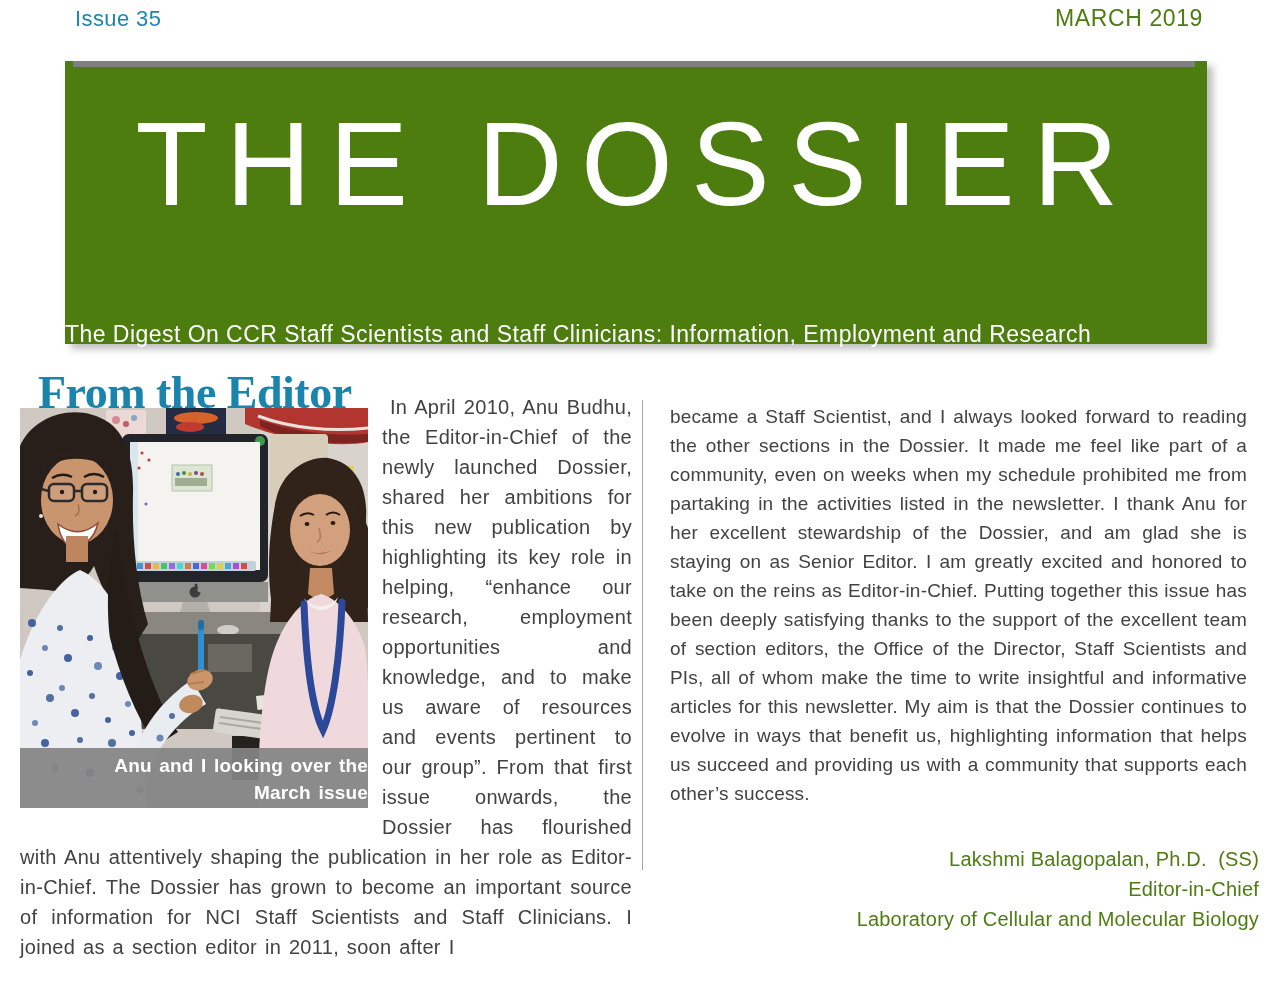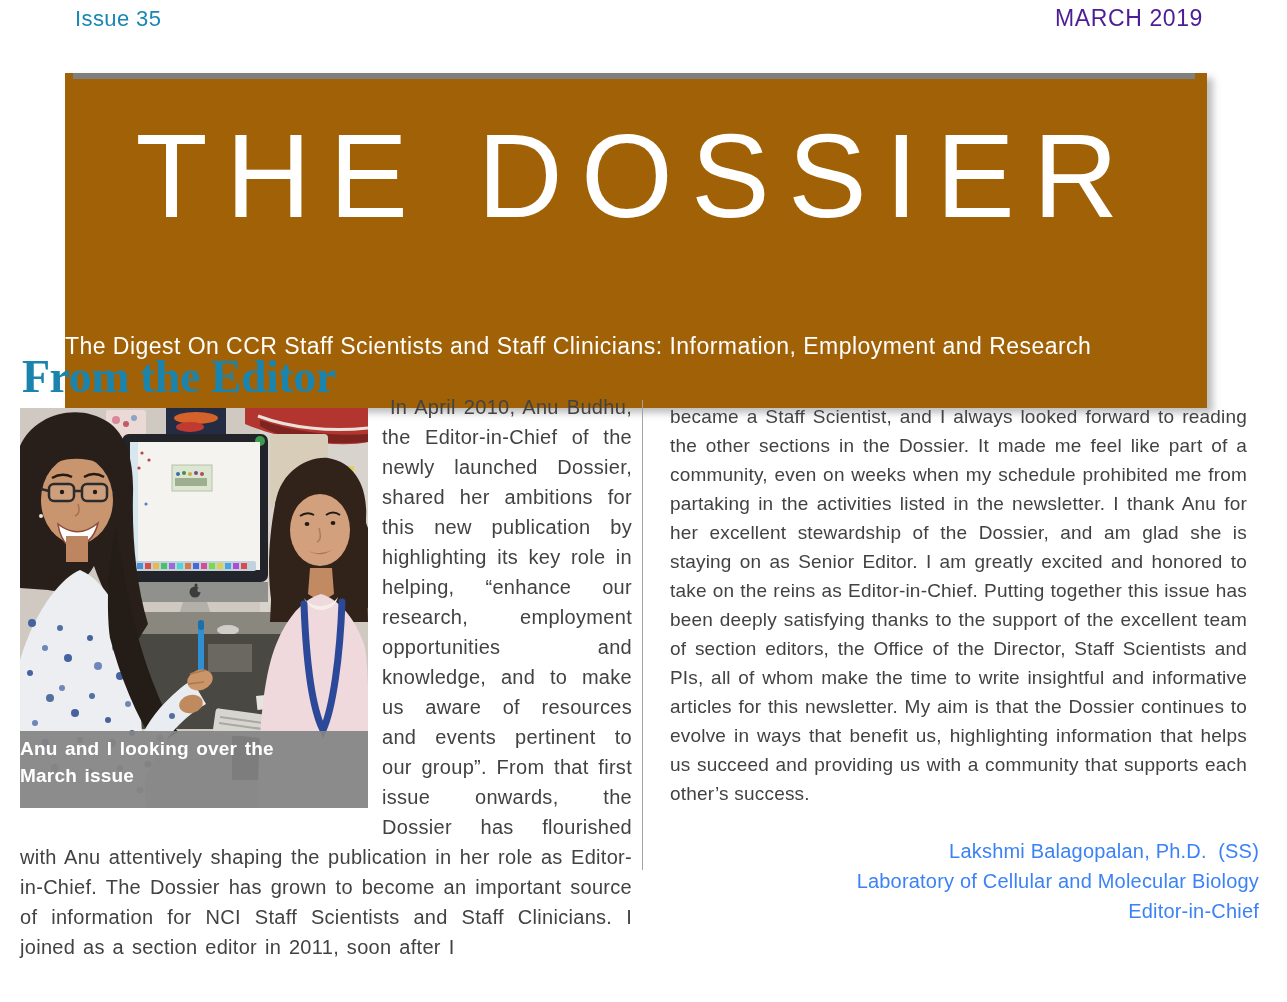--- a/index.html
+++ b/index.html
@@ -5,41 +5,41 @@
   html,body{margin:0;padding:0;background:#ffffff;}
   .page{
     position:relative;width:1287px;height:1002px;background:#ffffff;overflow:hidden;
     font-family:"Liberation Sans","DejaVu Sans",sans-serif;
   }
   
   .masthead-issue{
     position:absolute;left:75px;top:6px;font-size:22px;letter-spacing:.4px;color:#1a87b2;
   }
   .masthead-date{
-    position:absolute;right:84px;top:5px;font-size:23px;letter-spacing:.6px;color:#4c1d95;
+    position:absolute;right:84px;top:5px;font-size:23px;letter-spacing:.6px;color:#4d7c0f;
   }
   
   .banner{
-    position:absolute;left:65px;top:73px;width:1142px;height:335px;background:#a16207;
+    position:absolute;left:65px;top:61px;width:1142px;height:283px;background:#4d7c0f;
     box-shadow:6px 5px 7px rgba(110,110,110,.45);
   }
   .banner-topbar{
     position:absolute;left:8px;right:12px;top:0;height:6px;background:#7f7f7f;
   }
   .banner-title{
     position:absolute;left:0;right:0;top:44px;text-align:center;color:#ffffff;
     font-size:118px;font-weight:100;letter-spacing:.155em;line-height:1;white-space:nowrap;
   }
   .banner-subtitle{
     position:absolute;left:0;right:0;top:260px;text-align:left;color:#ffffff;
     font-size:23px;font-weight:400;letter-spacing:.02em;
   }
   
   .section-heading{
-    position:absolute;left:22px;top:350px;margin:0;
+    position:absolute;left:22px;top:350px;margin:16px;
     font-family:"Liberation Serif","DejaVu Serif",serif;font-weight:700;
     font-size:46px;color:#1a84ad;letter-spacing:-.5px;
   }
   
   .col-left{
     position:absolute;left:20px;top:392px;width:612px;color:#424242;
     font-size:20px;line-height:30px;text-align:justify;letter-spacing:.3px;word-spacing:2px;
   }
   .col-left p{margin:0;text-indent:8px;}
   .col-right{
@@ -50,28 +50,28 @@
   .divider{
     position:absolute;left:642px;top:400px;width:1px;height:470px;background:#a3a3a3;
   }
   
   .photo-figure{
     float:left;width:348px;height:400px;margin:16px 14px 6px 0;position:relative;
     overflow:hidden;background:#cfc9c2;
   }
   .photo-figure svg{display:block;}
   .photo-caption{
-    position:absolute;left:0;right:0;bottom:0;height:77px;background:rgba(132,132,132,.93);
-    color:#ffffff;font-weight:700;font-size:19px;line-height:27px;text-align:left;
+    position:absolute;left:0;right:0;bottom:0;height:60px;background:rgba(132,132,132,.93);
+    color:#ffffff;font-weight:700;font-size:19px;line-height:27px;text-align:right;
     padding-top:4px;box-sizing:border-box;letter-spacing:.2px;text-indent:0;
   }
   .photo-caption span{display:block;}
   
   .signature{
-    margin-top:28px;text-align:right;font-size:20px;line-height:30px;color:#3b82f6;letter-spacing:.2px;
+    margin-top:36px;text-align:right;font-size:20px;line-height:30px;color:#4d7c0f;letter-spacing:.2px;
   }
 </style>
 </head>
 <body>
 
 <div class="page">
 
   <div class="masthead-issue">Issue 35</div>
   <div class="masthead-date">MARCH 2019</div>
 
@@ -257,18 +257,18 @@
     </div>
     <p>In April 2010, Anu Budhu, the Editor-in-Chief of the newly launched Dossier, shared her ambitions for this new publication by highlighting its key role in helping, “enhance our research, employment opportunities and knowledge, and to make us aware of resources and events pertinent to our group”. From that first issue onwards, the Dossier has flourished with Anu attentively shaping the publication in her role as Editor-in-Chief. The Dossier has grown to become an important source of information for NCI Staff Scientists and Staff Clinicians. I joined as a section editor in 2011, soon after I</p>
   </div>
 
   <div class="divider"></div>
 
   <div class="col-right">
     <p>became a Staff Scientist, and I always looked forward to reading the other sections in the Dossier. It made me feel like part of a community, even on weeks when my schedule prohibited me from partaking in the activities listed in the newsletter. I thank Anu for her excellent stewardship of the Dossier, and am glad she is staying on as Senior Editor. I am greatly excited and honored to take on the reins as Editor-in-Chief. Putting together this issue has been deeply satisfying thanks to the support of the excellent team of section editors, the Office of the Director, Staff Scientists and PIs, all of whom make the time to write insightful and informative articles for this newsletter. My aim is that the Dossier continues to evolve in ways that benefit us, highlighting information that helps us succeed and providing us with a community that supports each other’s success.</p>
     <div class="signature">
       <div>Lakshmi Balagopalan, Ph.D.&nbsp; (SS)</div>
+      <div>Editor-in-Chief</div>
       <div>Laboratory of Cellular and Molecular Biology</div>
-      <div>Editor-in-Chief</div>
     </div>
   </div>
 
 </div>
 
 </body></html>

